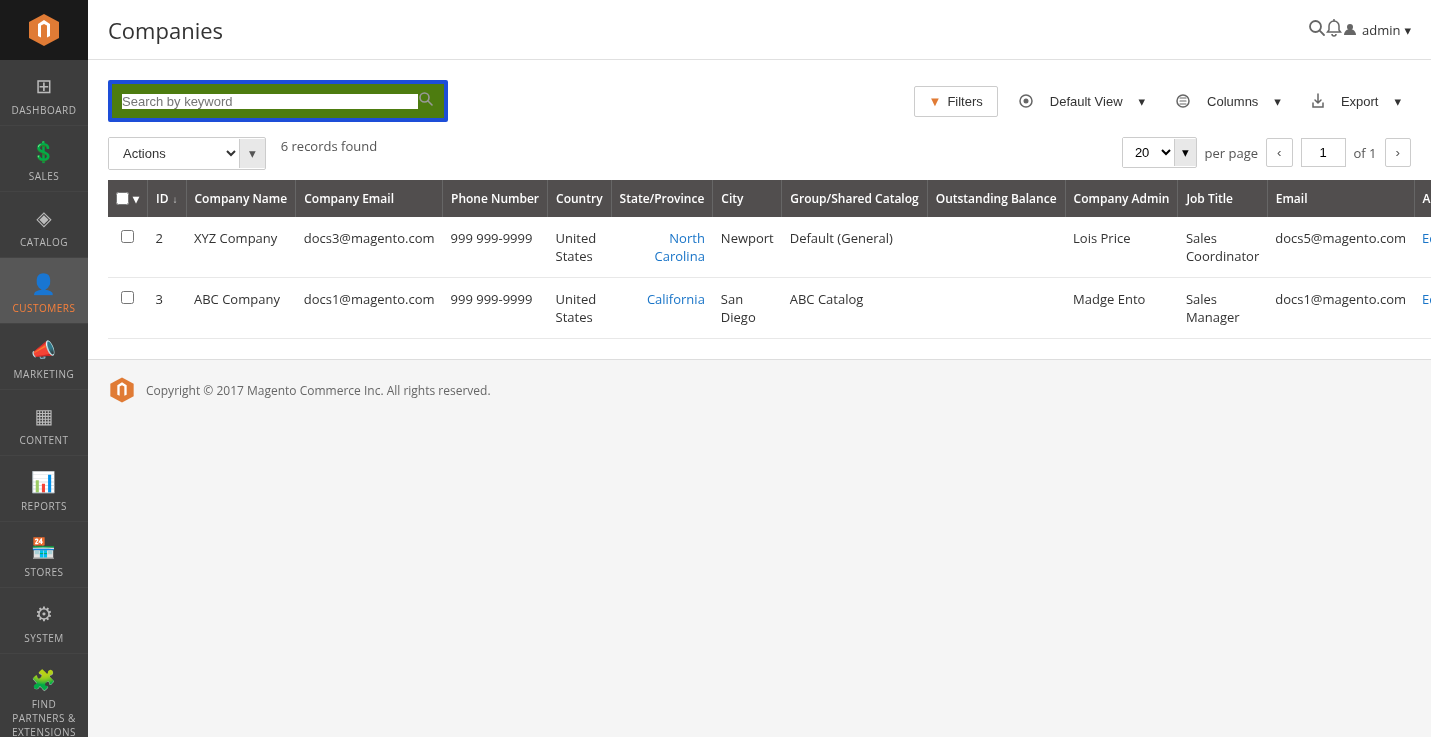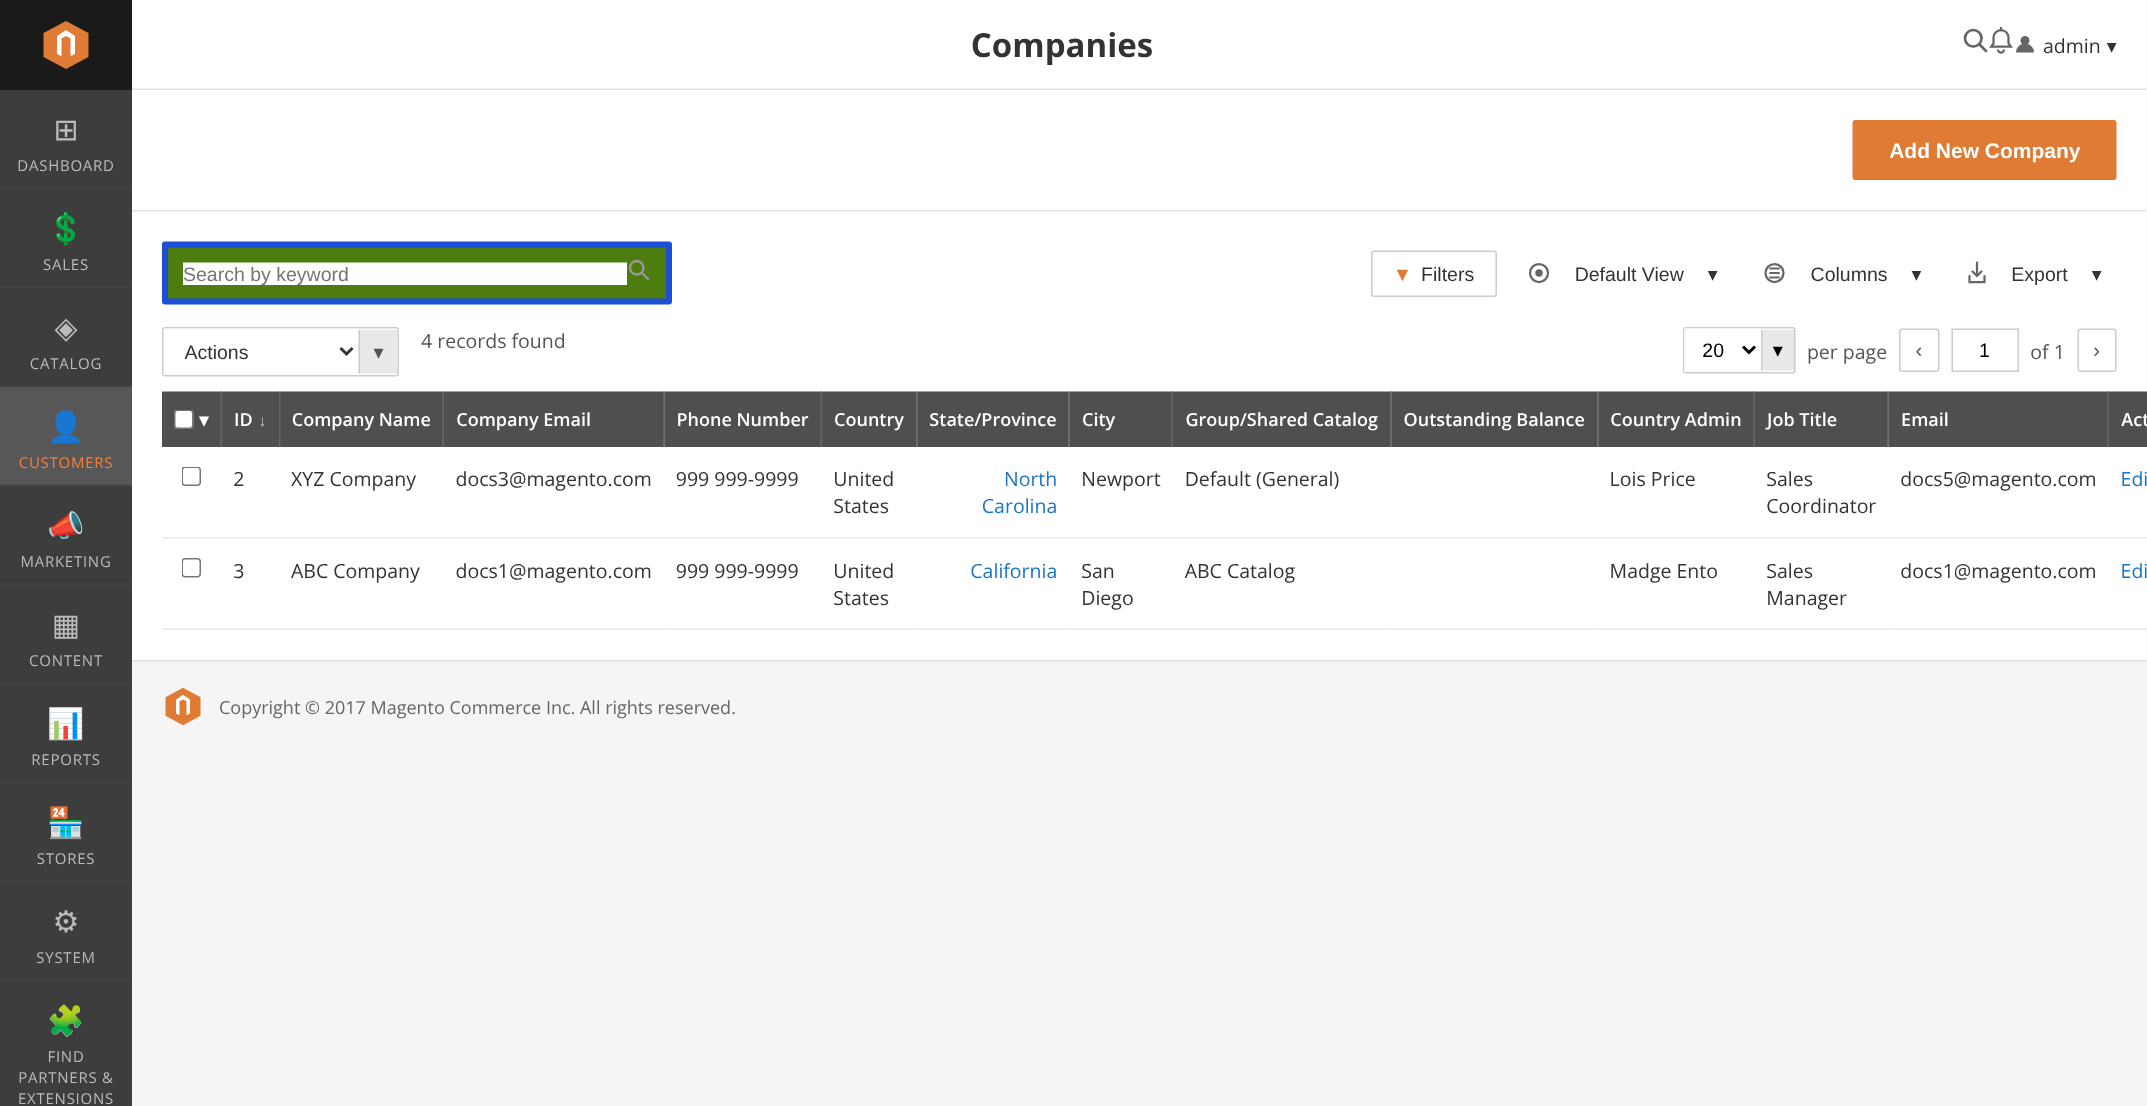--- a/index.html
+++ b/index.html
@@ -59,24 +59,23 @@
       background: #fff;
       height: 60px;
       display: flex;
       align-items: center;
       padding: 0 20px;
       border-bottom: 1px solid #e0e0e0;
       flex-shrink: 0;
     }
     .page-title-text {
       font-size: 22px;
-      font-weight: 700;
+      font-weight: 400;
       color: #333;
       flex: 1;
-      text-align: center;
     }
     .header-actions {
       display: flex;
       align-items: center;
     }
     .header-icon {
       color: #666;
       font-size: 18px;
       cursor: pointer;
     }
@@ -388,23 +387,20 @@
           <path d="M2 13c0-3.3 2.7-6 6-6s6 2.7 6 6" fill="#666"></path>
         </svg>
         <span>admin</span>
         <span>▾</span>
       </span>
     </div>
   </header>
 
   <div class="content-area">
 
-    <div class="top-bar">
-      <button class="add-company-btn">Add New Company</button>
-    </div>
 
     <div class="grid-container">
 
       <div class="search-filter-bar">
         <div class="search-box">
           <input type="text" class="search-input" placeholder="Search by keyword" style="">
           <span class="search-icon-svg">
             <svg width="16" height="16" viewBox="0 0 16 16" fill="none">
               <circle cx="6.5" cy="6.5" r="4.5" stroke="#999" stroke-width="1.6"></circle>
               <line x1="10" y1="10" x2="14" y2="14" stroke="#999" stroke-width="1.6" stroke-linecap="round"></line>
@@ -442,21 +438,21 @@
         </button>
       </div>
 
       <div class="actions-bar">
         <div class="actions-select-wrapper">
           <select class="actions-select">
             <option>Actions</option>
           </select>
           <button class="actions-dropdown-btn">▾</button>
         </div>
-        <span class="records-count">4 records found</span>
+        <span class="records-count">6 records found</span>
 
         <div class="pagination-right">
           <div class="per-page-wrapper">
             <select class="per-page-select">
               <option>20</option>
             </select>
             <button class="per-page-dropdown-btn">▾</button>
           </div>
           <span class="per-page-label">per page</span>
           <button class="page-nav-btn">‹</button>
@@ -499,21 +495,21 @@
             <th>
               <span>City</span>
             </th>
             <th>
               <span>Group/Shared Catalog</span>
             </th>
             <th>
               <span>Outstanding Balance</span>
             </th>
             <th>
-              <span>Country Admin</span>
+              <span>Company Admin</span>
             </th>
             <th>
               <span>Job Title</span>
             </th>
             <th>
               <span>Email</span>
             </th>
             <th>
               <span>Action</span>
             </th>

